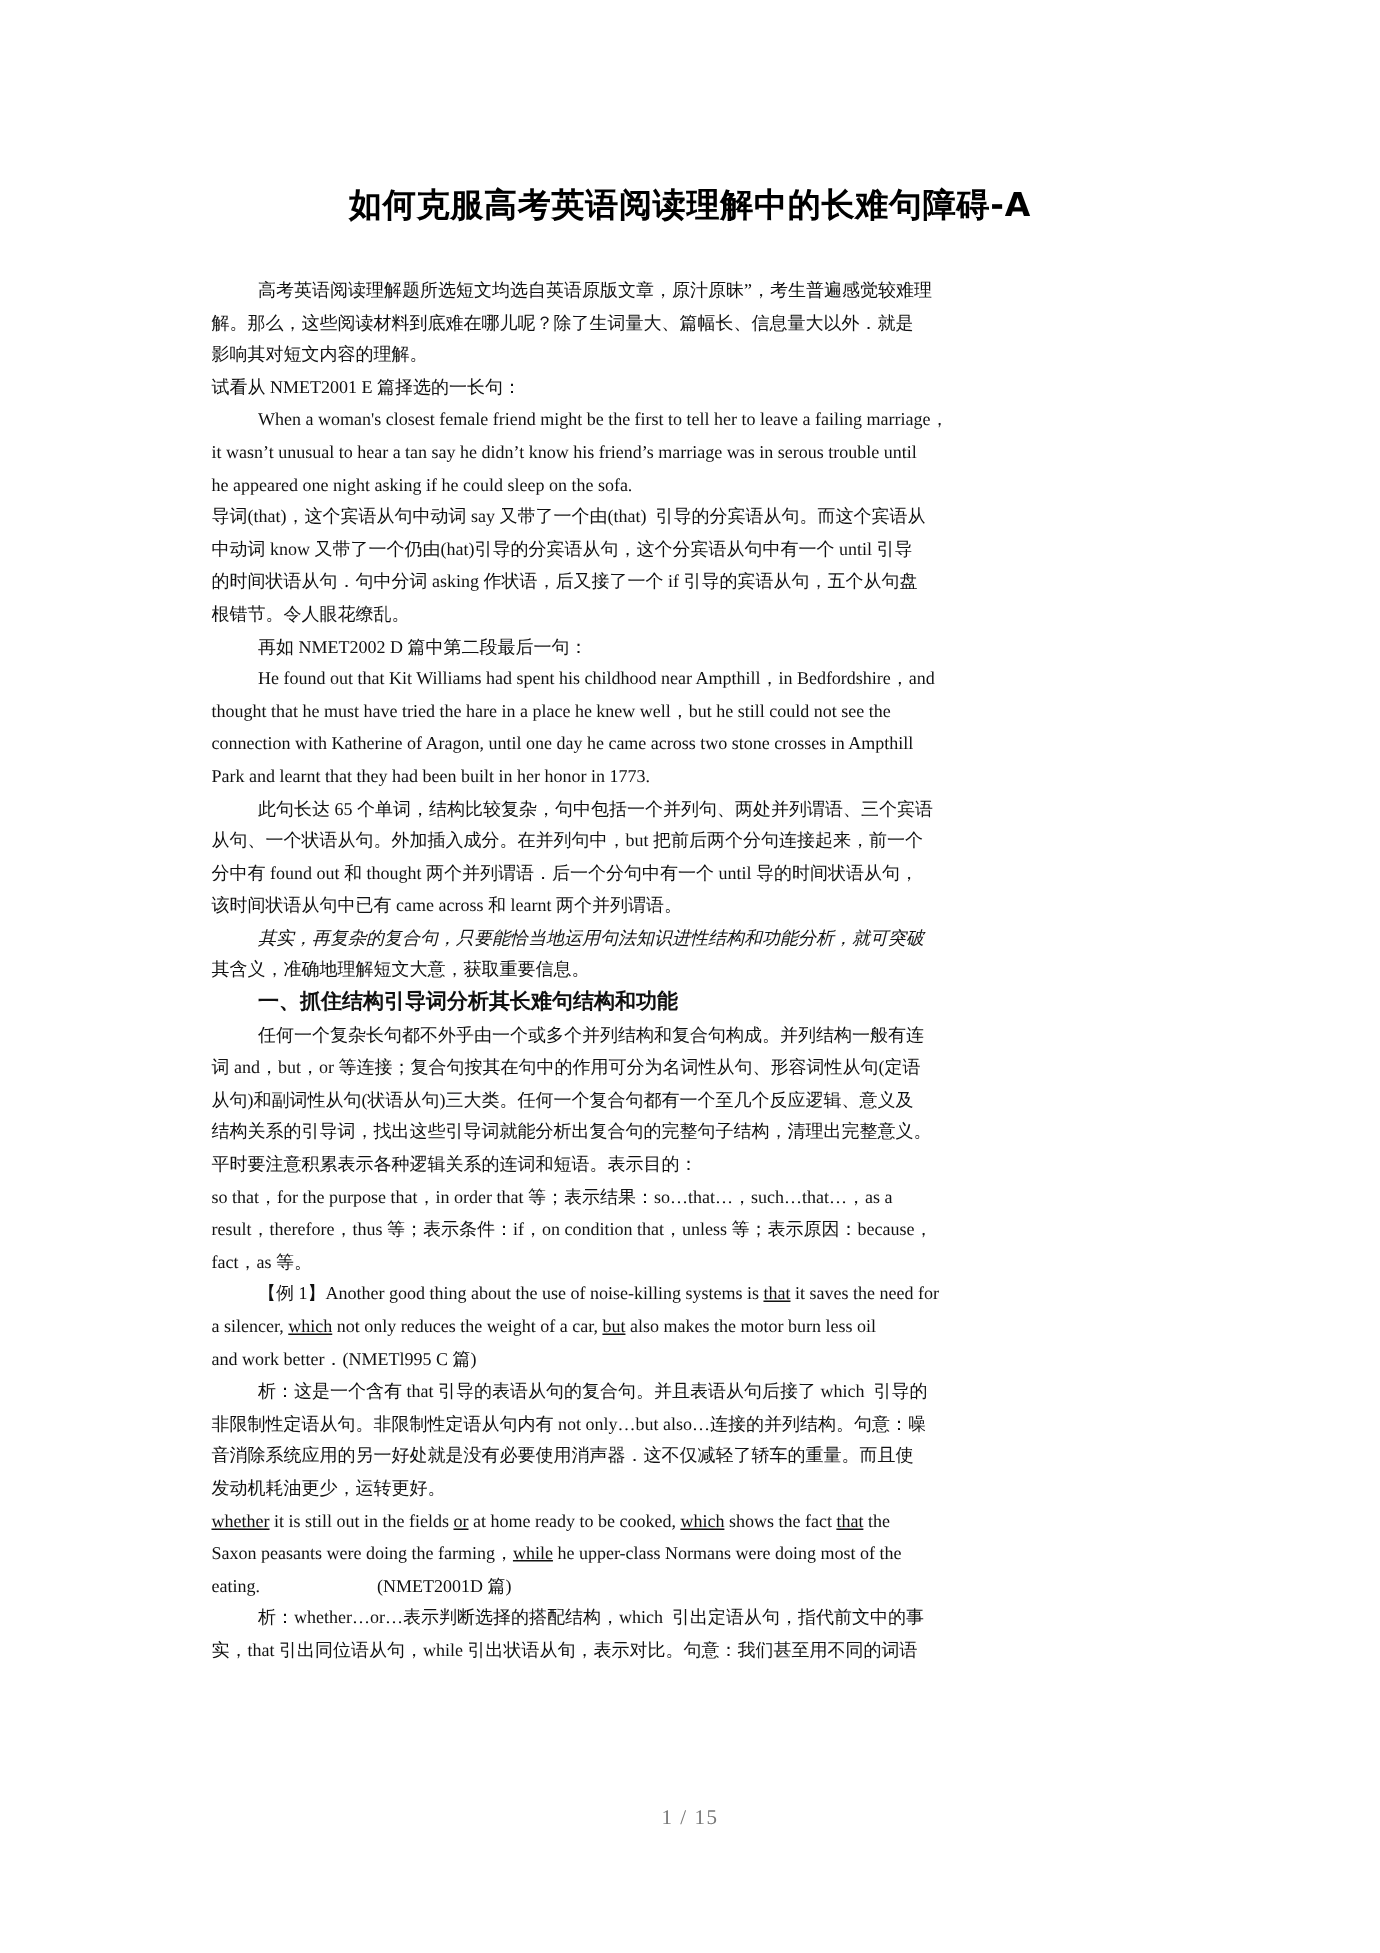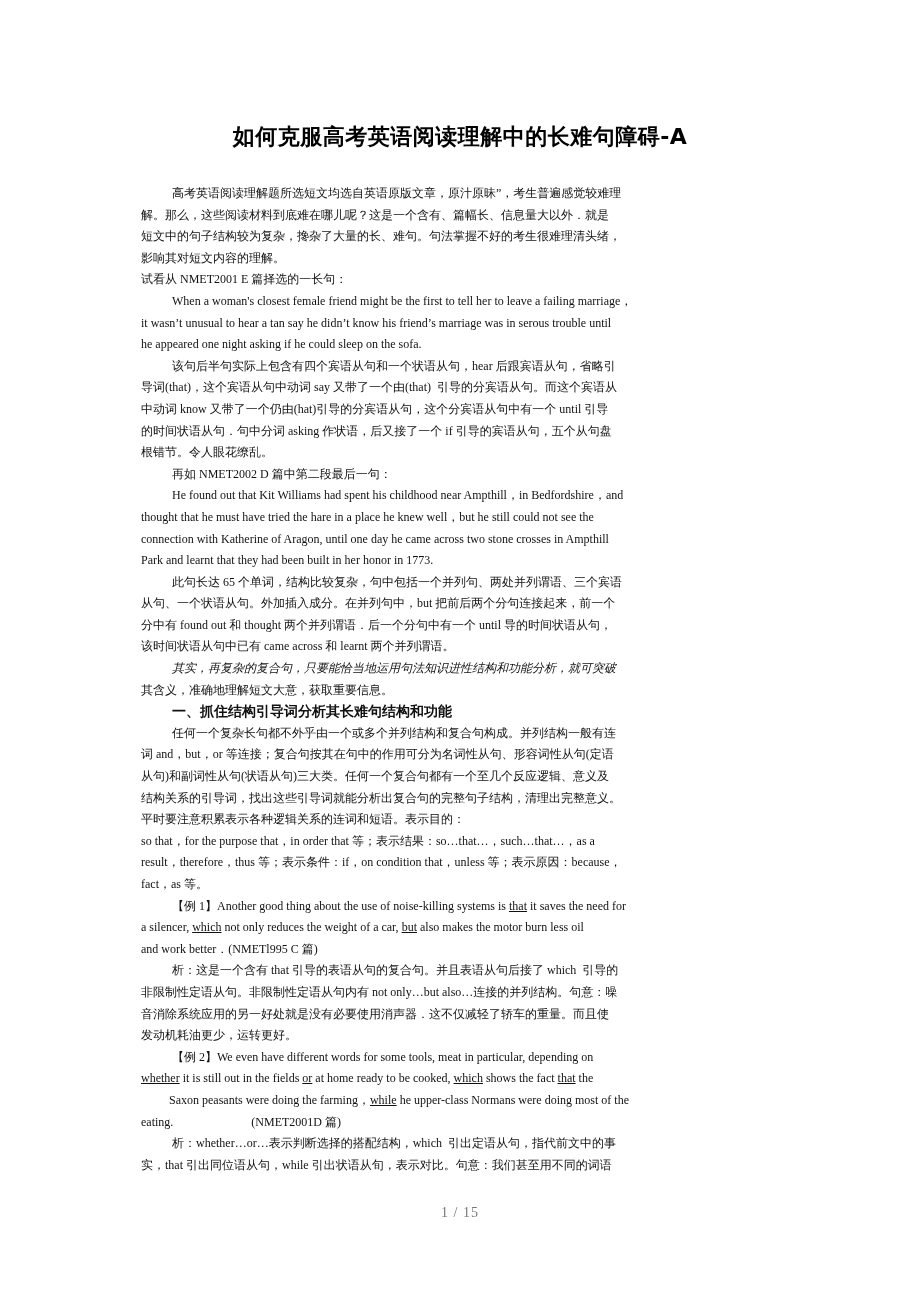--- a/index.html
+++ b/index.html
@@ -17,28 +17,26 @@
   .footer { position: absolute; left: 0; top: 1205px; width: 920px; text-align: center;
             font-size: 14px; color: #777; letter-spacing: 1px; }
 </style>
 </head>
 <body>
 
 <div class="page">
   <div class="title">如何克服高考英语阅读理解中的长难句障碍-A</div>
   <div class="body" id="doc-body">
       <div class="line indent"><span style="white-space: pre;">高考英语阅读理解题所选短文均选自英语原版文章，原汁原昧”，考生普遍感觉较难理</span></div>
-      <div class="line"><span style="white-space: pre;">解。那么，这些阅读材料到底难在哪儿呢？这是一个含有、篇幅长、信息量大以外．就是</span></div>
-      <div class="line"><span style="white-space: pre;">短文中的句子结构较为复杂，搀杂了大量的长、难句。句法掌握不好的考生很难理清头绪，</span></div>
+      <div class="line"><span style="white-space: pre;">解。那么，这些阅读材料到底难在哪儿呢？除了生词量大、篇幅长、信息量大以外．就是</span></div>
       <div class="line"><span style="white-space: pre;">影响其对短文内容的理解。</span></div>
       <div class="line"><span style="white-space: pre;">试看从 NMET2001 E 篇择选的一长句：</span></div>
       <div class="line indent"><span style="white-space: pre;">When a woman's closest female friend might be the first to tell her to leave a failing marriage，</span></div>
       <div class="line"><span style="white-space: pre;">it wasn’t unusual to hear a tan say he didn’t know his friend’s marriage was in serous trouble until</span></div>
       <div class="line"><span style="white-space: pre;">he appeared one night asking if he could sleep on the sofa.</span></div>
-      <div class="line indent"><span style="white-space: pre;">该句后半句实际上包含有四个宾语从句和一个状语从句，hear 后跟宾语从句，省略引</span></div>
       <div class="line"><span style="white-space: pre;">导词(that)，这个宾语从句中动词 say 又带了一个由(that)  引导的分宾语从句。而这个宾语从</span></div>
       <div class="line"><span style="white-space: pre;">中动词 know 又带了一个仍由(hat)引导的分宾语从句，这个分宾语从句中有一个 until 引导</span></div>
       <div class="line"><span style="white-space: pre;">的时间状语从句．句中分词 asking 作状语，后又接了一个 if 引导的宾语从句，五个从句盘</span></div>
       <div class="line"><span style="white-space: pre;">根错节。令人眼花缭乱。</span></div>
       <div class="line indent"><span style="white-space: pre;">再如 NMET2002 D 篇中第二段最后一句：</span></div>
       <div class="line indent"><span style="white-space: pre;">He found out that Kit Williams had spent his childhood near Ampthill，in Bedfordshire，and</span></div>
       <div class="line"><span style="white-space: pre;">thought that he must have tried the hare in a place he knew well，but he still could not see the</span></div>
       <div class="line"><span style="white-space: pre;">connection with Katherine of Aragon, until one day he came across two stone crosses in Ampthill</span></div>
       <div class="line"><span style="white-space: pre;">Park and learnt that they had been built in her honor in 1773.</span></div>
       <div class="line indent"><span style="white-space: pre;">此句长达 65 个单词，结构比较复杂，句中包括一个并列句、两处并列谓语、三个宾语</span></div>
@@ -56,21 +54,20 @@
       <div class="line"><span style="white-space: pre;">so that，for the purpose that，in order that 等；表示结果：so…that…，such…that…，as a</span></div>
       <div class="line"><span style="white-space: pre;">result，therefore，thus 等；表示条件：if，on condition that，unless 等；表示原因：because，</span></div>
       <div class="line"><span style="white-space: pre;">fact，as 等。</span></div>
       <div class="line indent"><span style="white-space: pre;">【例 1】Another good thing about the use of noise-killing systems is </span><span class="u" style="white-space: pre;">that</span><span style="white-space: pre;"> it saves the need for</span></div>
       <div class="line"><span style="white-space: pre;">a silencer, </span><span class="u" style="white-space: pre;">which</span><span style="white-space: pre;"> not only reduces the weight of a car, </span><span class="u" style="white-space: pre;">but</span><span style="white-space: pre; text-align: right;"> also makes the motor burn less oil</span></div>
       <div class="line"><span style="white-space: pre;">and work better．(NMETl995 C 篇)</span></div>
       <div class="line indent"><span style="white-space: pre;">析：这是一个含有 that 引导的表语从句的复合句。并且表语从句后接了 which  引导的</span></div>
       <div class="line"><span style="white-space: pre;">非限制性定语从句。非限制性定语从句内有 not only…but also…连接的并列结构。句意：噪</span></div>
       <div class="line"><span style="white-space: pre;">音消除系统应用的另一好处就是没有必要使用消声器．这不仅减轻了轿车的重量。而且使</span></div>
       <div class="line"><span style="white-space: pre;">发动机耗油更少，运转更好。</span></div>
-      <div class="line indent"><span style="white-space: pre;">【例 2】We even have different words for some tools, meat in particular, depending on</span></div>
       <div class="line"><span class="u" style="white-space: pre;">whether</span><span style="white-space: pre;"> it is still out in the fields </span><span class="u" style="white-space: pre;">or</span><span style="white-space: pre;"> at home ready to be cooked, </span><span class="u" style="white-space: pre;">which</span><span style="white-space: pre;"> shows the fact </span><span class="u" style="white-space: pre;">that</span><span style="white-space: pre;"> the</span></div>
-      <div class="line"><span style="white-space: pre; margin-left: 28px;">Saxon peasants were doing the farming，</span><span class="u" style="white-space: pre;">while</span><span style="white-space: pre;"> he upper-class Normans were doing most of the</span></div>
+      <div class="line"><span style="white-space: pre;">Saxon peasants were doing the farming，</span><span class="u" style="white-space: pre;">while</span><span style="white-space: pre;"> he upper-class Normans were doing most of the</span></div>
       <div class="line"><span style="white-space: pre;">eating.                          (NMET2001D 篇)</span></div>
       <div class="line indent"><span style="white-space: pre;">析：whether…or…表示判断选择的搭配结构，which  引出定语从句，指代前文中的事</span></div>
       <div class="line"><span style="white-space: pre;">实，that 引出同位语从句，while 引出状语从旬，表示对比。句意：我们甚至用不同的词语</span></div>
     </div>
   <div class="footer">1 / 15</div>
 </div>
 
 </body></html>

